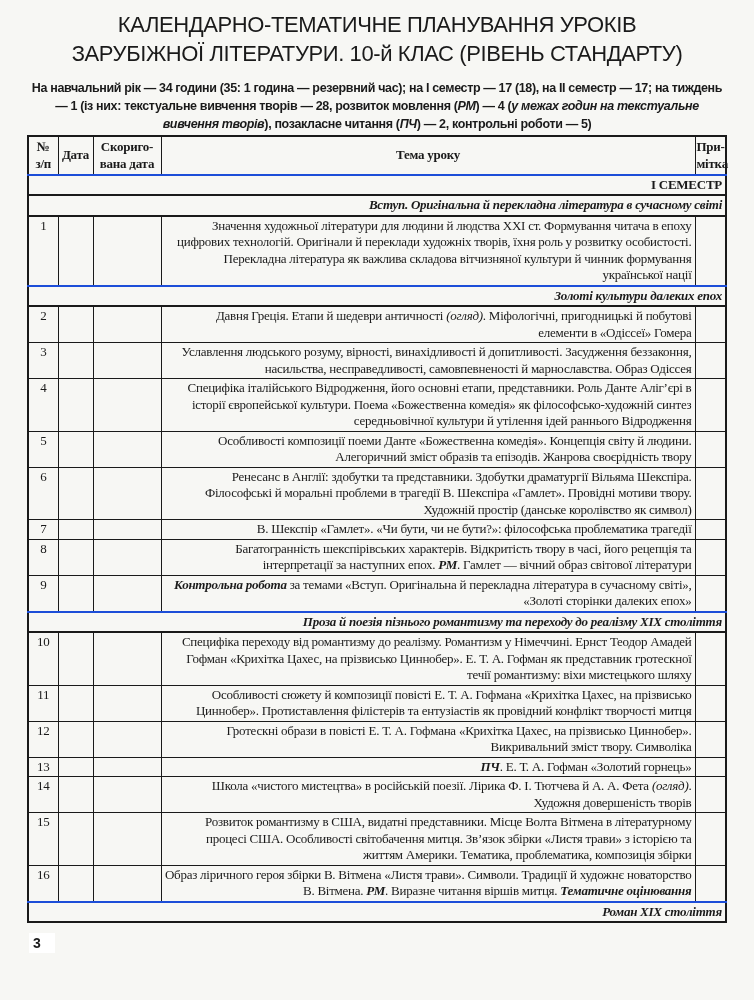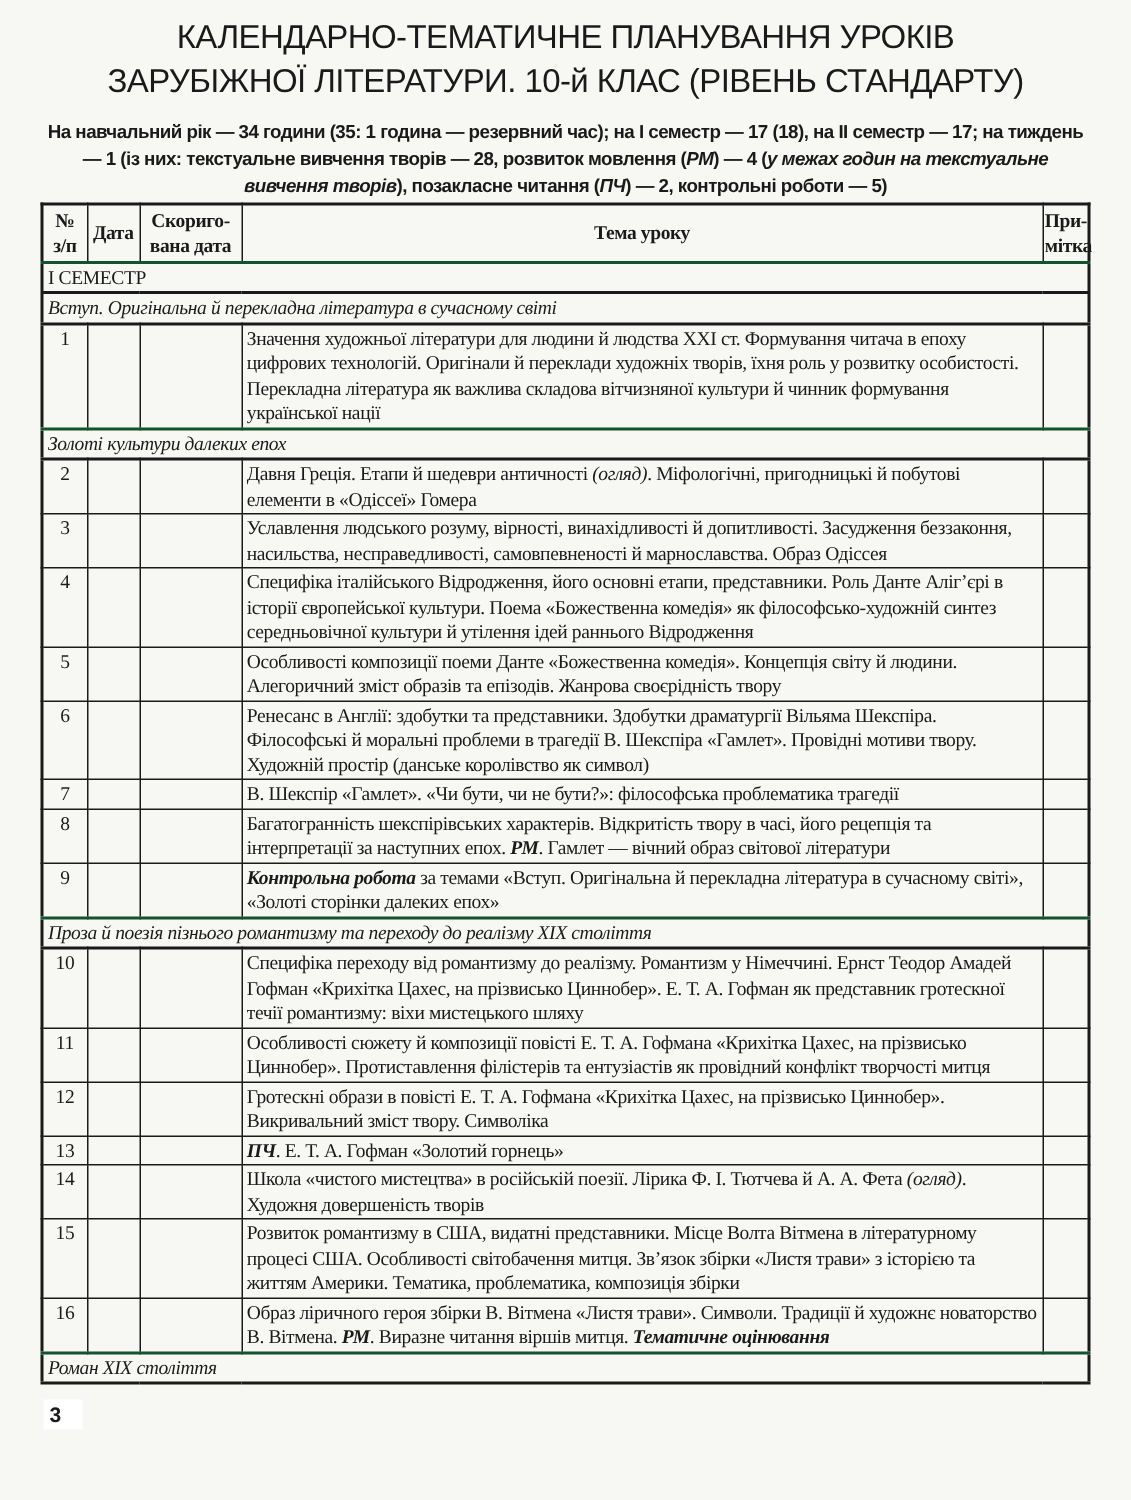--- a/index.html
+++ b/index.html
@@ -54,29 +54,29 @@
   table.plan thead th {
     font-weight: bold;
     text-align: center;
     vertical-align: middle;
     white-space: pre-line;
     line-height: 1.25;
     padding: 2px 1px;
     border-bottom: 1px solid #1a1a1a;
   }
   tr.section-row td, tr.subsection-row td {
-    text-align: left;
-    font-weight: normal;
-    border-top: 2px solid #14532d;
+    text-align: right;
+    font-weight: bold;
+    border-top: 2px solid #1d4ed8;
     border-bottom: 2px solid #1a1a1a;
     padding: 1px 3px;
   }
   tr.subsection-row td { font-style: italic; }
   td.c-num { text-align: center; }
-  td.c-topic { text-align: left; }
+  td.c-topic { text-align: right; }
   .seg-i { font-style: italic; }
   .seg-bi { font-style: italic; font-weight: bold; }
   .pagenum {
     font-family: "Liberation Sans", sans-serif;
     font-weight: bold;
     font-size: 14px;
     margin: 10px 0 0 2px;
     display: inline-block;
     background: #ffffff;
     padding: 2px 14px 2px 4px;

